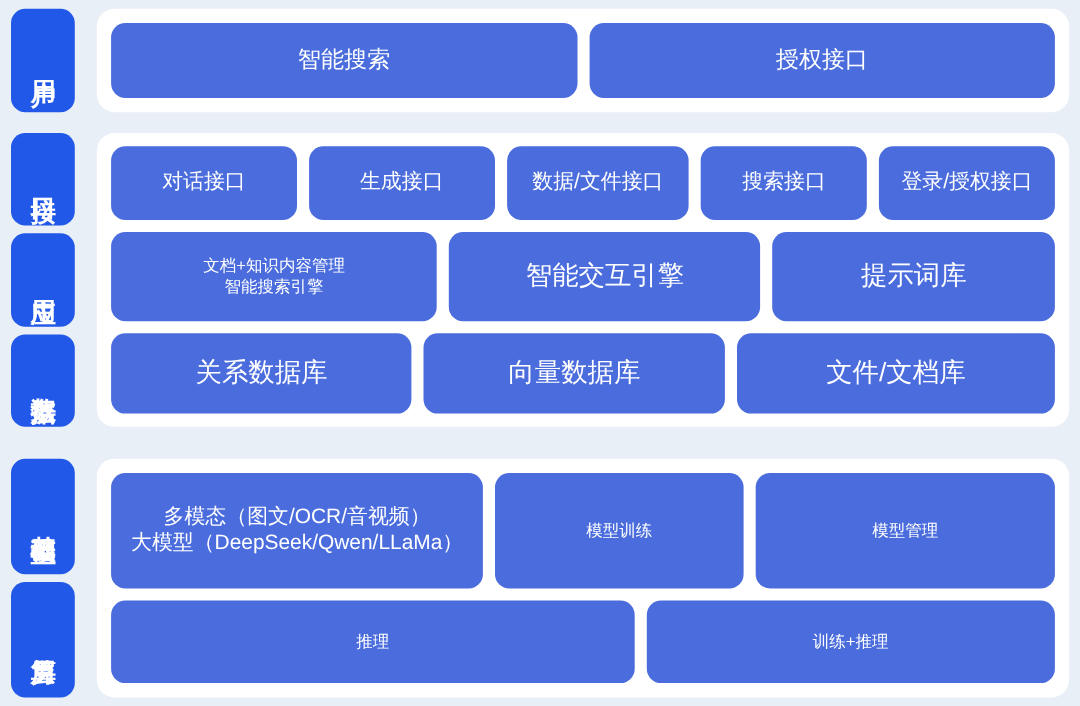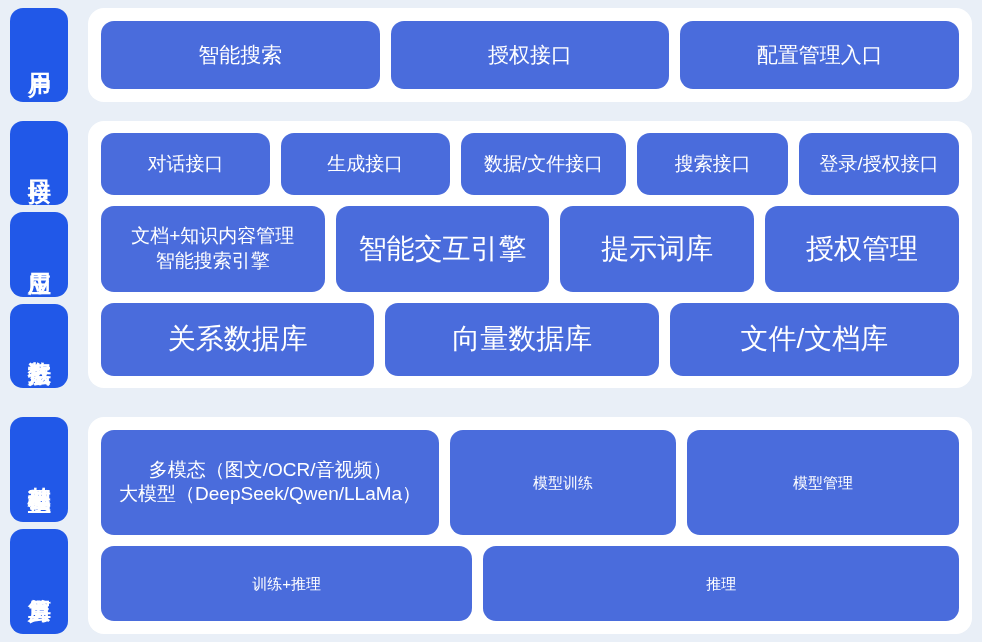--- a/index.html
+++ b/index.html
@@ -77,29 +77,29 @@
   }
 
   .card{
     background:#4a6cdc;
     border-radius:13px;
     color:#ffffff;
     display:flex;
     align-items:center;
     justify-content:center;
     text-align:center;
-    font-size:28px;
+    font-size:24px;
     line-height:1.28;
     box-sizing:border-box;
     padding:4px 6px;
     white-space:pre-line;
     flex:1 1 0;
   }
   .card.small{font-size:19px;}
-  .card.multiline{font-size:19px;}
+  .card.multiline{font-size:15px;}
 
   
   #band-user   {top:0px;   height:110px;}
   #band-middle {top:113px; height:283px;}
   #band-base   {top:409px; height:233px;}
 
   #band-user .panel{padding:13px 13px;}
   #band-user .card{font-size:21px;}
 
   #band-middle .panel{padding:12px 13px;}
@@ -114,21 +114,20 @@
   <section class="band" id="band-user">
     <div class="band-rails">
       <div class="rail">
         <span class="rail-text">用户</span>
       </div>
     </div>
     <div class="panel">
       <div class="row">
         <div class="card" style="flex:1 1 0">智能搜索</div>
         <div class="card" style="flex:1 1 0">授权接口</div>
-        <div class="card" style="flex:1 1 0">配置管理入口</div>
       </div>
     </div>
   </section>
 
   <section class="band" id="band-middle">
     <div class="band-rails">
       <div class="rail">
         <span class="rail-text">接口</span>
       </div>
       <div class="rail">
@@ -146,21 +145,20 @@
         <div class="card small" style="flex:1.02 1 0">数据/文件接口</div>
         <div class="card small" style="flex:0.92 1 0">搜索接口</div>
         <div class="card small" style="flex:0.98 1 0">登录/授权接口</div>
       </div>
 
       <div class="row">
         <div class="card multiline" style="flex:1.07 1 0">文档+知识内容管理
 智能搜索引擎</div>
         <div class="card" style="flex:1.02 1 0">智能交互引擎</div>
         <div class="card" style="flex:0.92 1 0">提示词库</div>
-        <div class="card" style="flex:0.92 1 0">授权管理</div>
       </div>
 
       <div class="row">
         <div class="card" style="flex:1 1 0">关系数据库</div>
         <div class="card" style="flex:1 1 0">向量数据库</div>
         <div class="card" style="flex:1.06 1 0">文件/文档库</div>
       </div>
 
     </div>
   </section>
@@ -177,20 +175,20 @@
     <div class="panel">
 
       <div class="row">
         <div class="card multiline" style="flex:1.48 1 0;font-size:19px">多模态（图文/OCR/音视频）
 大模型（DeepSeek/Qwen/LLaMa）</div>
         <div class="card" style="flex:0.97 1 0">模型训练</div>
         <div class="card" style="flex:1.18 1 0">模型管理</div>
       </div>
 
       <div class="row">
+        <div class="card" style="flex:1.29 1 0">推理</div>
         <div class="card" style="flex:1 1 0">训练+推理</div>
-        <div class="card" style="flex:1.29 1 0">推理</div>
       </div>
 
     </div>
   </section>
 
 </div>
 
 </body></html>

